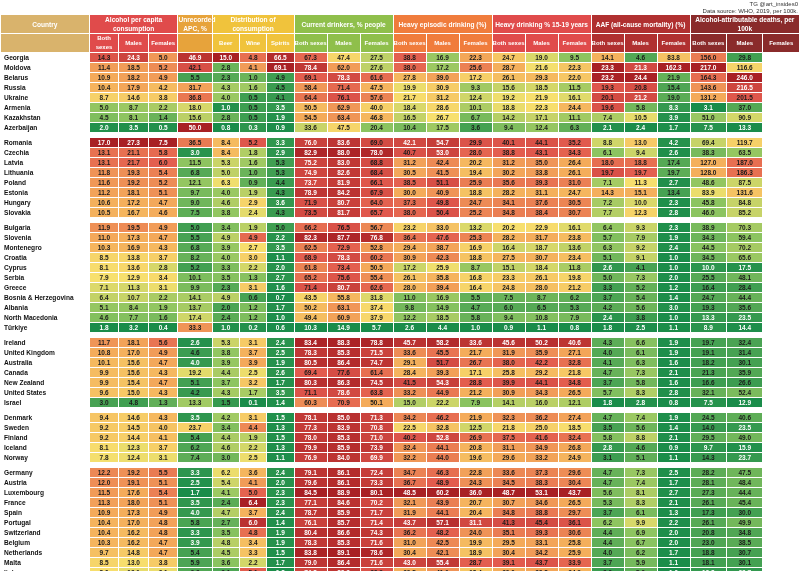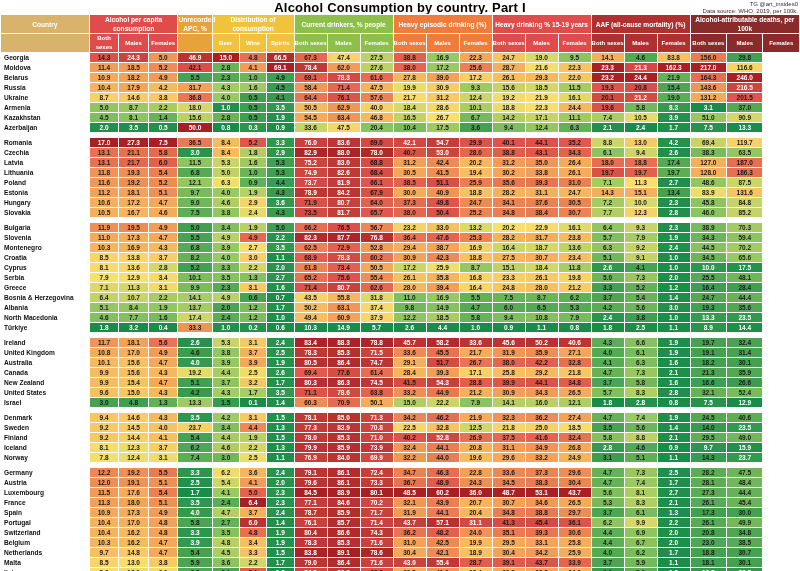--- a/index.html
+++ b/index.html
@@ -41,21 +41,20 @@
     text-align:left;padding-left:3px;font-weight:bold;font-size:6.6px;color:#111;
     background:#ffffff;
   }
   tr.sep td{height:4px;background:#ffffff;border:0;}
   .num{font-weight:bold;color:#1a1a1a;}
 </style>
 </head>
 <body>
 <div id="wrap">
 
-<div class="title">Alcohol Consumption by country. Part I</div>
 <div class="credit">
   <div>TG @art_insides0</div>
   <div>Data source: WHO, 2019, per 100k.</div>
 </div>
 
 <table>
   <colgroup>
     <col style="width:78px">
     <col style="width:26px">
         <col style="width:26px">

